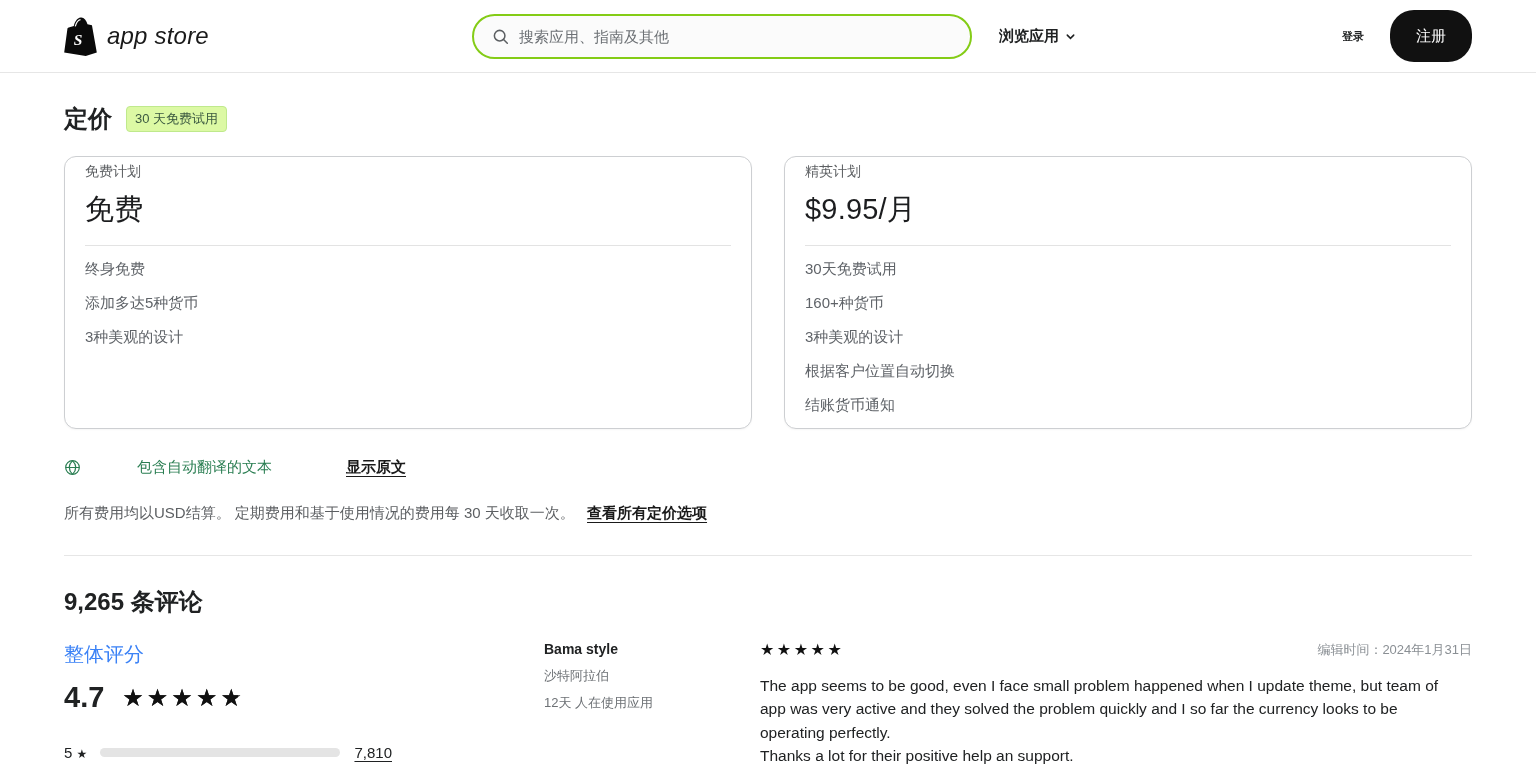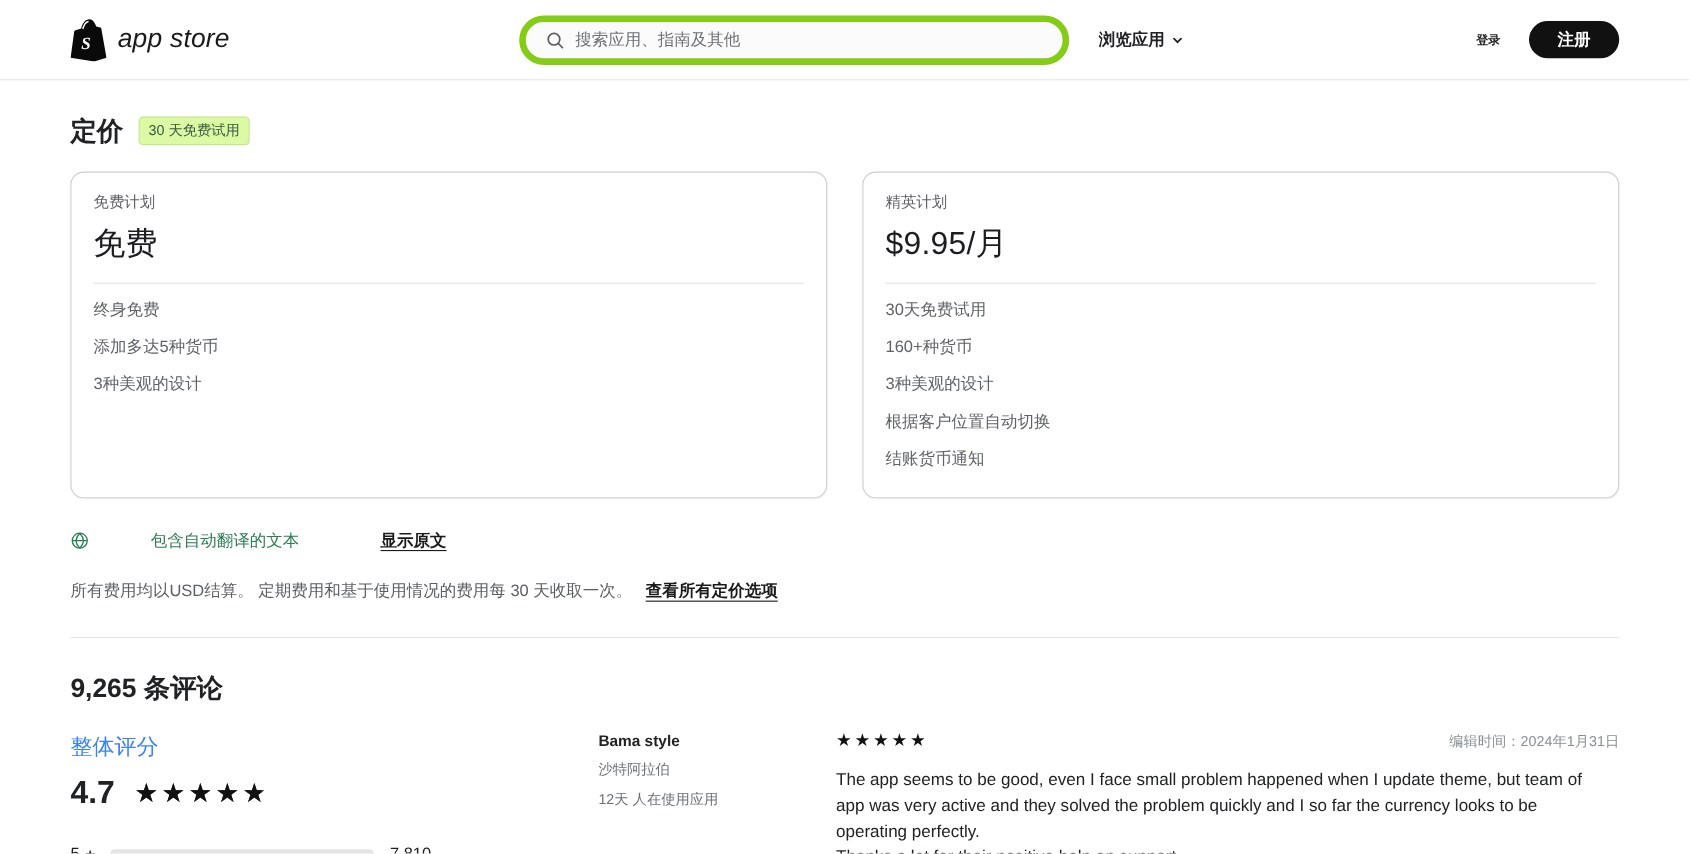--- a/index.html
+++ b/index.html
@@ -5,41 +5,41 @@
   * { margin:0; padding:0; box-sizing:border-box; }
   html,body { width:1536px; height:776px; overflow:hidden; background:#fff;
     font-family:"Liberation Sans","DejaVu Sans",sans-serif; color:#202223; }
 
   
   .header { display:flex; align-items:center; height:73px; padding:0 64px;
     border-bottom:1px solid #e6e6e6; background:#fff; }
   .logo { display:flex; align-items:center; gap:10px; cursor:pointer; }
   .logo-text { font-size:24px; font-style:italic; color:#1a1a1a; letter-spacing:.2px; }
   .search { margin-left:263px; width:500px; height:45px; display:flex; align-items:center;
-    gap:10px; padding:0 18px; border:6px solid #84cc16; border-radius:23px; background:#fbfbfb; }
+    gap:10px; padding:0 18px; border:2px solid #84cc16; border-radius:23px; background:#fbfbfb; }
   .search input { border:none; outline:none; background:transparent; flex:1;
     font-size:15px; color:#202223; font-family:inherit; }
   .search input::placeholder { color:#6d7175; }
   .browse { margin-left:27px; display:flex; align-items:center; gap:6px;
     font-size:15px; font-weight:bold; cursor:pointer; }
   .login { margin-left:auto; font-size:11px; font-weight:bold; cursor:pointer; }
-  .signup { margin-left:26px; width:82px; height:34px; border:none; border-radius:24px;
-    background:#111; color:#fff; font-size:15px; font-weight:bold; cursor:pointer;
+  .signup { margin-left:26px; width:82px; height:52px; border:none; border-radius:24px;
+    background:#111; color:#fff; font-size:15px; font-weight:normal; cursor:pointer;
     font-family:inherit; }
 
   
   .main { padding:0 64px; }
   .pricing-head { margin-top:30px; display:flex; align-items:center; gap:14px; }
   .pricing-head h2 { font-size:24px; font-weight:bold; }
   .badge { background:#dcf9a4; border:1px solid #bfe98c; color:#3c5a41;
     font-size:13px; padding:3px 8px; border-radius:4px; }
 
   .cards { margin-top:21px; display:grid; grid-template-columns:1fr 1fr; gap:32px; }
   .card { border:1px solid #cdcfd2; border-radius:12px; min-height:255px;
-    padding:18px 20px; box-shadow:0 1px 2px rgba(0,0,0,.04); background:#fff; }
+    padding:6px 20px; box-shadow:0 1px 2px rgba(0,0,0,.04); background:#fff; }
   .plan-name { font-size:14px; color:#5c5f62; }
   .plan-price { font-size:29px; color:#1c1d1f; margin-top:9px; letter-spacing:.2px; }
   .card hr { border:none; border-top:1px solid #e3e3e3; margin:15px 0 6px; }
   .features { list-style:none; }
   .features li { font-size:15px; color:#5f6368; padding:7.5px 0; }
 
   .translated { margin-top:29px; display:flex; align-items:center;gap:48px; }
   .translated-label { margin-left:8px; font-size:15px; color:#2a7e52; }
   .show-original { margin-left:26px; font-size:15px; font-weight:bold; color:#1a1a1a;
     text-decoration:underline; text-underline-offset:4px; cursor:pointer; }

